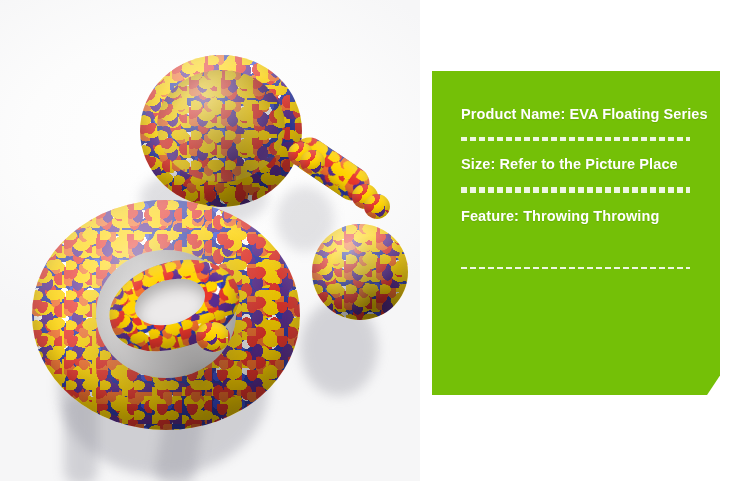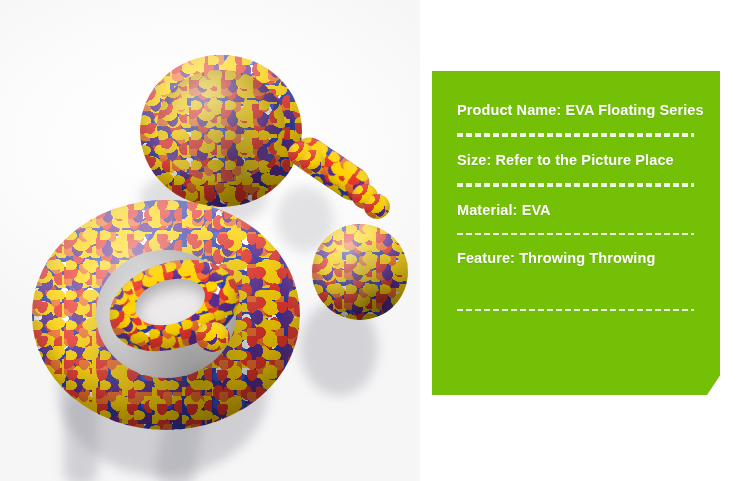--- a/index.html
+++ b/index.html
@@ -86,21 +86,21 @@
 
   
   #spec-panel {
     position:absolute;
     left:432px; top:71px;
     width:288px; height:324px;
     background:#74c007;
     clip-path:polygon(0 0, 100% 0, 100% 94%, 95.5% 100%, 0 100%);
   }
 
-  .spec-list { padding:16px; margin:0; list-style:none; }
+  .spec-list { padding:4px; margin:16px; list-style:none; }
 
   .spec-row {
     position:relative;
     height:46px;
     padding:0 10px 0 9px;
     display:flex;
     align-items:center;
   }
 
   .spec-text {
@@ -187,23 +187,20 @@
 
       <li class="divider"></li>
 
       <li class="spec-row">
         <span class="spec-text">Size: Refer to the Picture Place</span>
       </li>
       <li class="divider"></li>
 
       <li class="divider"></li>
 
-      <li class="spec-row">
-        <span class="spec-text">Material: EVA</span>
-      </li>
       <li class="divider"></li>
 
       <li class="spec-row">
         <span class="spec-text">Feature: Throwing Throwing</span>
       </li>
 
       <li class="tail-gap"></li>
       <li class="divider"></li>
 
     </ul>

